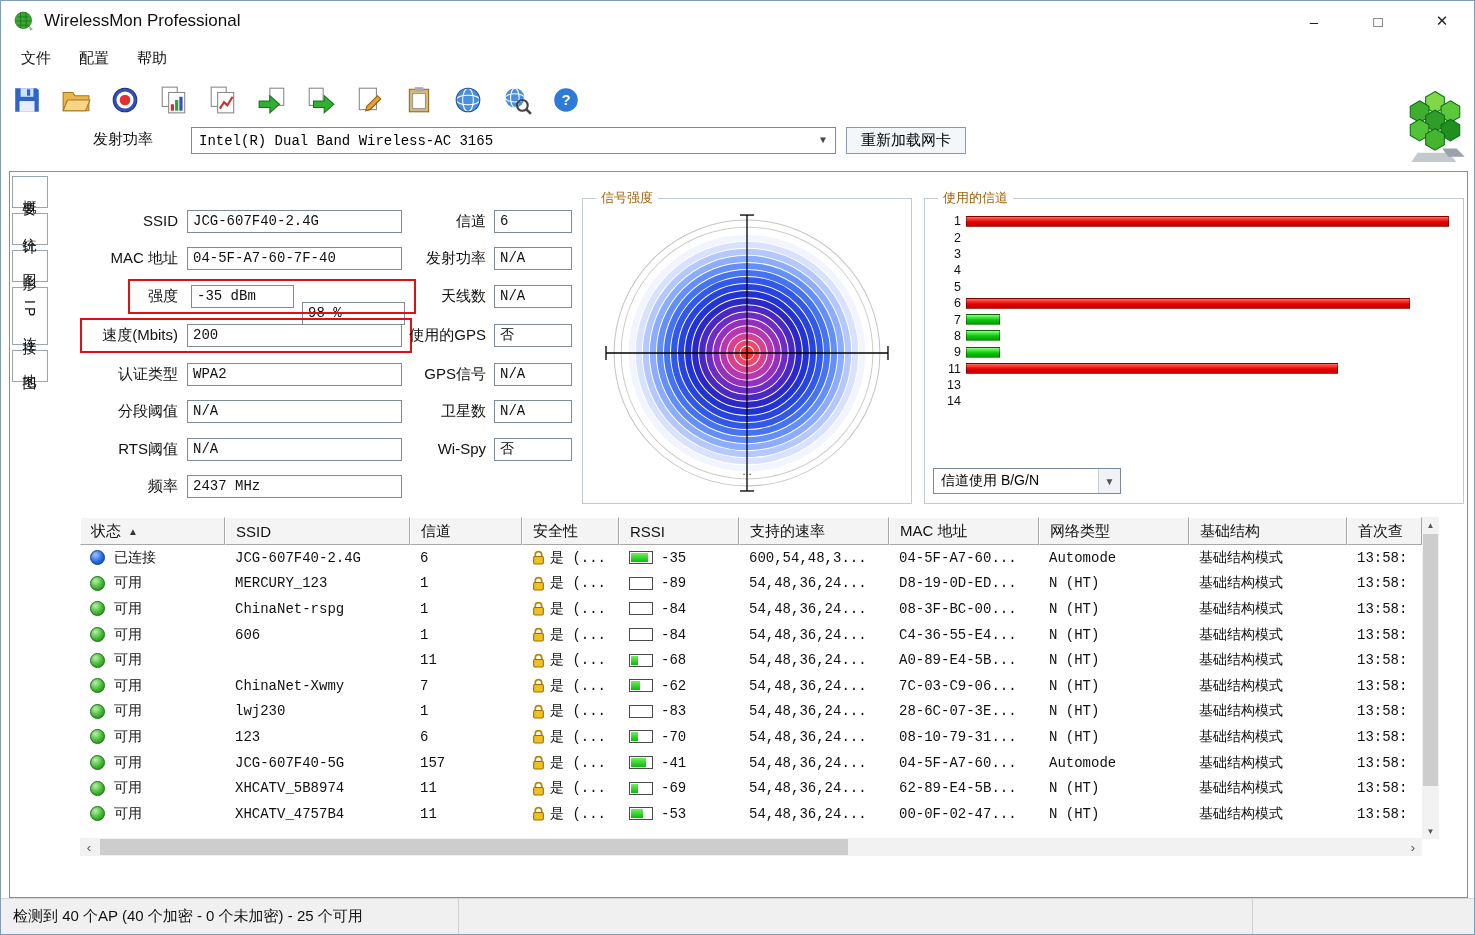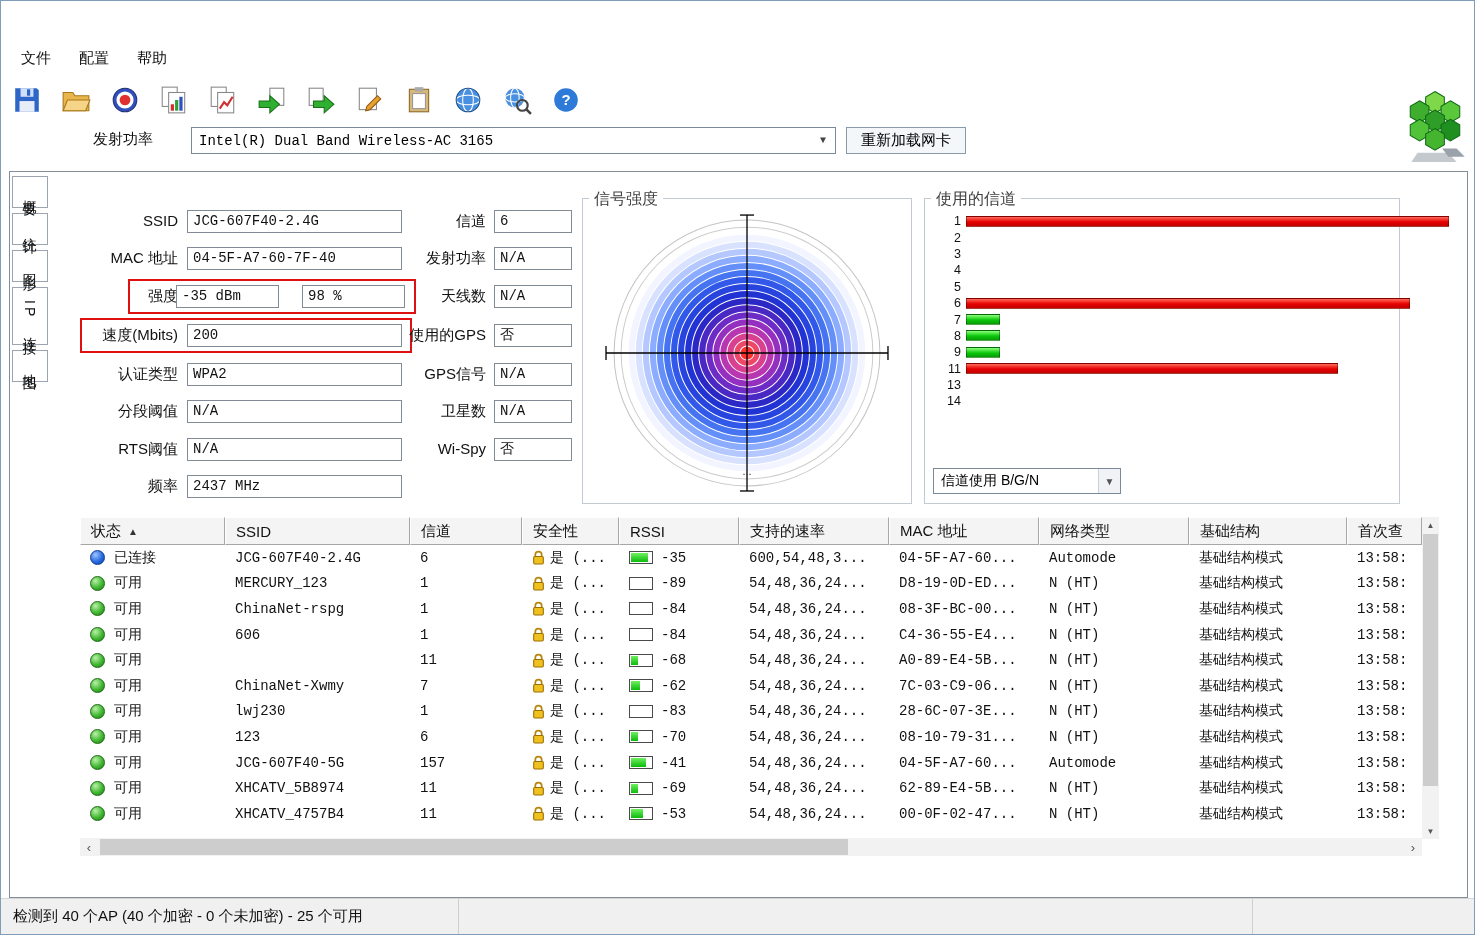--- a/index.html
+++ b/index.html
@@ -37,21 +37,21 @@
   .side-tab { writing-mode: vertical-lr; border: 1px solid #9aa5af; background: #fff; padding: 12px 8px; margin-bottom: 5px; font-size: 14px; letter-spacing: 3px; color: #111; width: 36px; text-align: center; }
 
   
   .lbl  { position: absolute; left: 8px;  width: 160px; text-align: right; font-size: 15px; line-height: 22px; color: #111; white-space: nowrap; }
   .lblm { position: absolute; left: 300px; width: 176px; text-align: right; font-size: 15px; line-height: 22px; color: #111; white-space: nowrap; }
   .box  { position: absolute; height: 23px; border: 1px solid #808b96; background: #fff; font: 14px "Liberation Mono", monospace; line-height: 21px; padding: 0 5px; white-space: nowrap; overflow: hidden; color: #111; }
   .red-box { position: absolute; border: 2px solid #dd1111; pointer-events: none; }
 
   
   .groupbox { position: absolute; border: 1px solid #c3cbd2; background: #fff; }
-  .gb-title { position: absolute; top: -10px; left: 6px; background: #fff; padding: 0 5px; font-size: 16px; color: #404040; }
+  .gb-title { position: absolute; top: -10px; left: 13px; background: #fff; padding: 0 5px; font-size: 13px; color: #a16207; }
   .radar-note { position: absolute; left: 50%; bottom: 26px; transform: translateX(-50%); font-size: 11px; color: #333; }
 
   
   .ch-list { position: absolute; left: 8px; top: 14px; width: 516px; }
   .ch-row { display: flex; align-items: center; height: 16.4px; }
   .ch-label { width: 28px; text-align: right; font-size: 12.5px; margin-right: 5px; color: #111; flex: none; }
   .ch-label.oth { background: #14142c; color: #fff; font-weight: bold; width: auto; min-width: 34px; margin-left: -11px; text-align: center; border-radius: 2px; padding: 0 2px; }
   .ch-track { flex: 1; height: 11px; position: relative; }
   .ch-bar { height: 11px; border: 1px solid rgba(0,0,0,.35); }
   .ch-bar.red { background: linear-gradient(#ff6a5a, #e60000 55%, #c40000); }
@@ -86,20 +86,33 @@
   
   .statusbar { position: absolute; left: 0; top: 897px; width: 100%; height: 36px; background: #f0f0f0; border-top: 1px solid #d5d5d5; font-size: 15px; color: #111; }
   .sb-sec { position: absolute; top: 0; height: 100%; display: flex; align-items: center; padding-left: 12px; border-right: 1px solid #cfcfcf; }
   .desktop-strip { position: absolute; left: 0; top: 933px; width: 100%; height: 2px; background: linear-gradient(90deg, #88c8b8, #d8a8b8, #b8d8a0, #80b8d0, #c8a8c0); }
 </style>
 </head>
 <body>
 
 <div class="app">
 
+  <div class="titlebar">
+    <svg width="22" height="22" viewBox="0 0 64 64">
+      <circle cx="30" cy="30" r="24" fill="#3aa832" stroke="#1c6b18" stroke-width="2"></circle>
+      <path d="M14 20 L46 20 M10 32 L50 32 M14 44 L46 44 M22 8 L22 52 M38 8 L38 52" stroke="#1c6b18" stroke-width="2" fill="none"></path>
+      <path d="M46 46 l12 10 -8 4z" fill="#9aa2aa"></path>
+    </svg>
+    <span class="title">WirelessMon Professional</span>
+    <div class="win-controls">
+      <span class="win-btn">–</span>
+      <span class="win-btn">□</span>
+      <span class="win-btn">✕</span>
+    </div>
+  </div>
 
   <div class="menubar">
     <span class="menu-item">文件</span>
     <span class="menu-item">配置</span>
     <span class="menu-item">帮助</span>
   </div>
 
   <div class="toolbar">
     <span class="tool-btn">
         <svg viewBox="0 0 28 28">
@@ -220,22 +233,22 @@
       <div class="side-tab">图形</div>
       <div class="side-tab">IP 连接</div>
       <div class="side-tab">地图</div>
     </div>
 
     <span class="lbl" style="top:38px">SSID</span>
     <div class="box" style="top:38px;left:177px;width:215px">JCG-607F40-2.4G</div>
     <span class="lbl" style="top:75px">MAC 地址</span>
     <div class="box" style="top:75px;left:177px;width:215px">04-5F-A7-60-7F-40</div>
     <span class="lbl" style="top:113px">强度</span>
-    <div class="box" style="top:113px;left:166px;width:103px">-35 dBm</div>
-    <div class="box" style="top:113px;left:292px;width:103px">98 %</div>
+    <div class="box" style="top:113px;left:181px;width:103px">-35 dBm</div>
+    <div class="box" style="top:130px;left:292px;width:103px">98 %</div>
     <span class="lbl" style="top:152px">速度(Mbits)</span>
     <div class="box" style="top:152px;left:177px;width:215px">200</div>
     <span class="lbl" style="top:191px">认证类型</span>
     <div class="box" style="top:191px;left:177px;width:215px">WPA2</div>
     <span class="lbl" style="top:228px">分段阈值</span>
     <div class="box" style="top:228px;left:177px;width:215px">N/A</div>
     <span class="lbl" style="top:266px">RTS阈值</span>
     <div class="box" style="top:266px;left:177px;width:215px">N/A</div>
     <span class="lbl" style="top:303px">频率</span>
     <div class="box" style="top:303px;left:177px;width:215px">2437 MHz</div>
@@ -283,21 +296,21 @@
           <line x1="10" y1="145" x2="290" y2="145" stroke="#000" stroke-width="1.3"></line>
           <line x1="150" y1="8" x2="150" y2="282" stroke="#000" stroke-width="1.3"></line>
           <line x1="10" y1="138" x2="10" y2="152" stroke="#000" stroke-width="1.3"></line>
           <line x1="290" y1="138" x2="290" y2="152" stroke="#000" stroke-width="1.3"></line>
           <line x1="143" y1="8" x2="157" y2="8" stroke="#000" stroke-width="1.3"></line>
           <line x1="143" y1="282" x2="157" y2="282" stroke="#000" stroke-width="1.3"></line>
         </svg>
       <span class="radar-note">...</span>
     </div>
 
-    <div class="groupbox" style="left:914px;top:26px;width:476px;height:306px">
+    <div class="groupbox" style="left:914px;top:26px;width:540px;height:306px">
       <span class="gb-title">使用的信道</span>
       <div class="ch-list">
           <div class="ch-row">
             <span class="ch-label">1</span>
             <div class="ch-track">
               <div class="ch-bar red" style="width: 100%;"></div>
             </div>
           </div>
           <div class="ch-row">
             <span class="ch-label">2</span>

